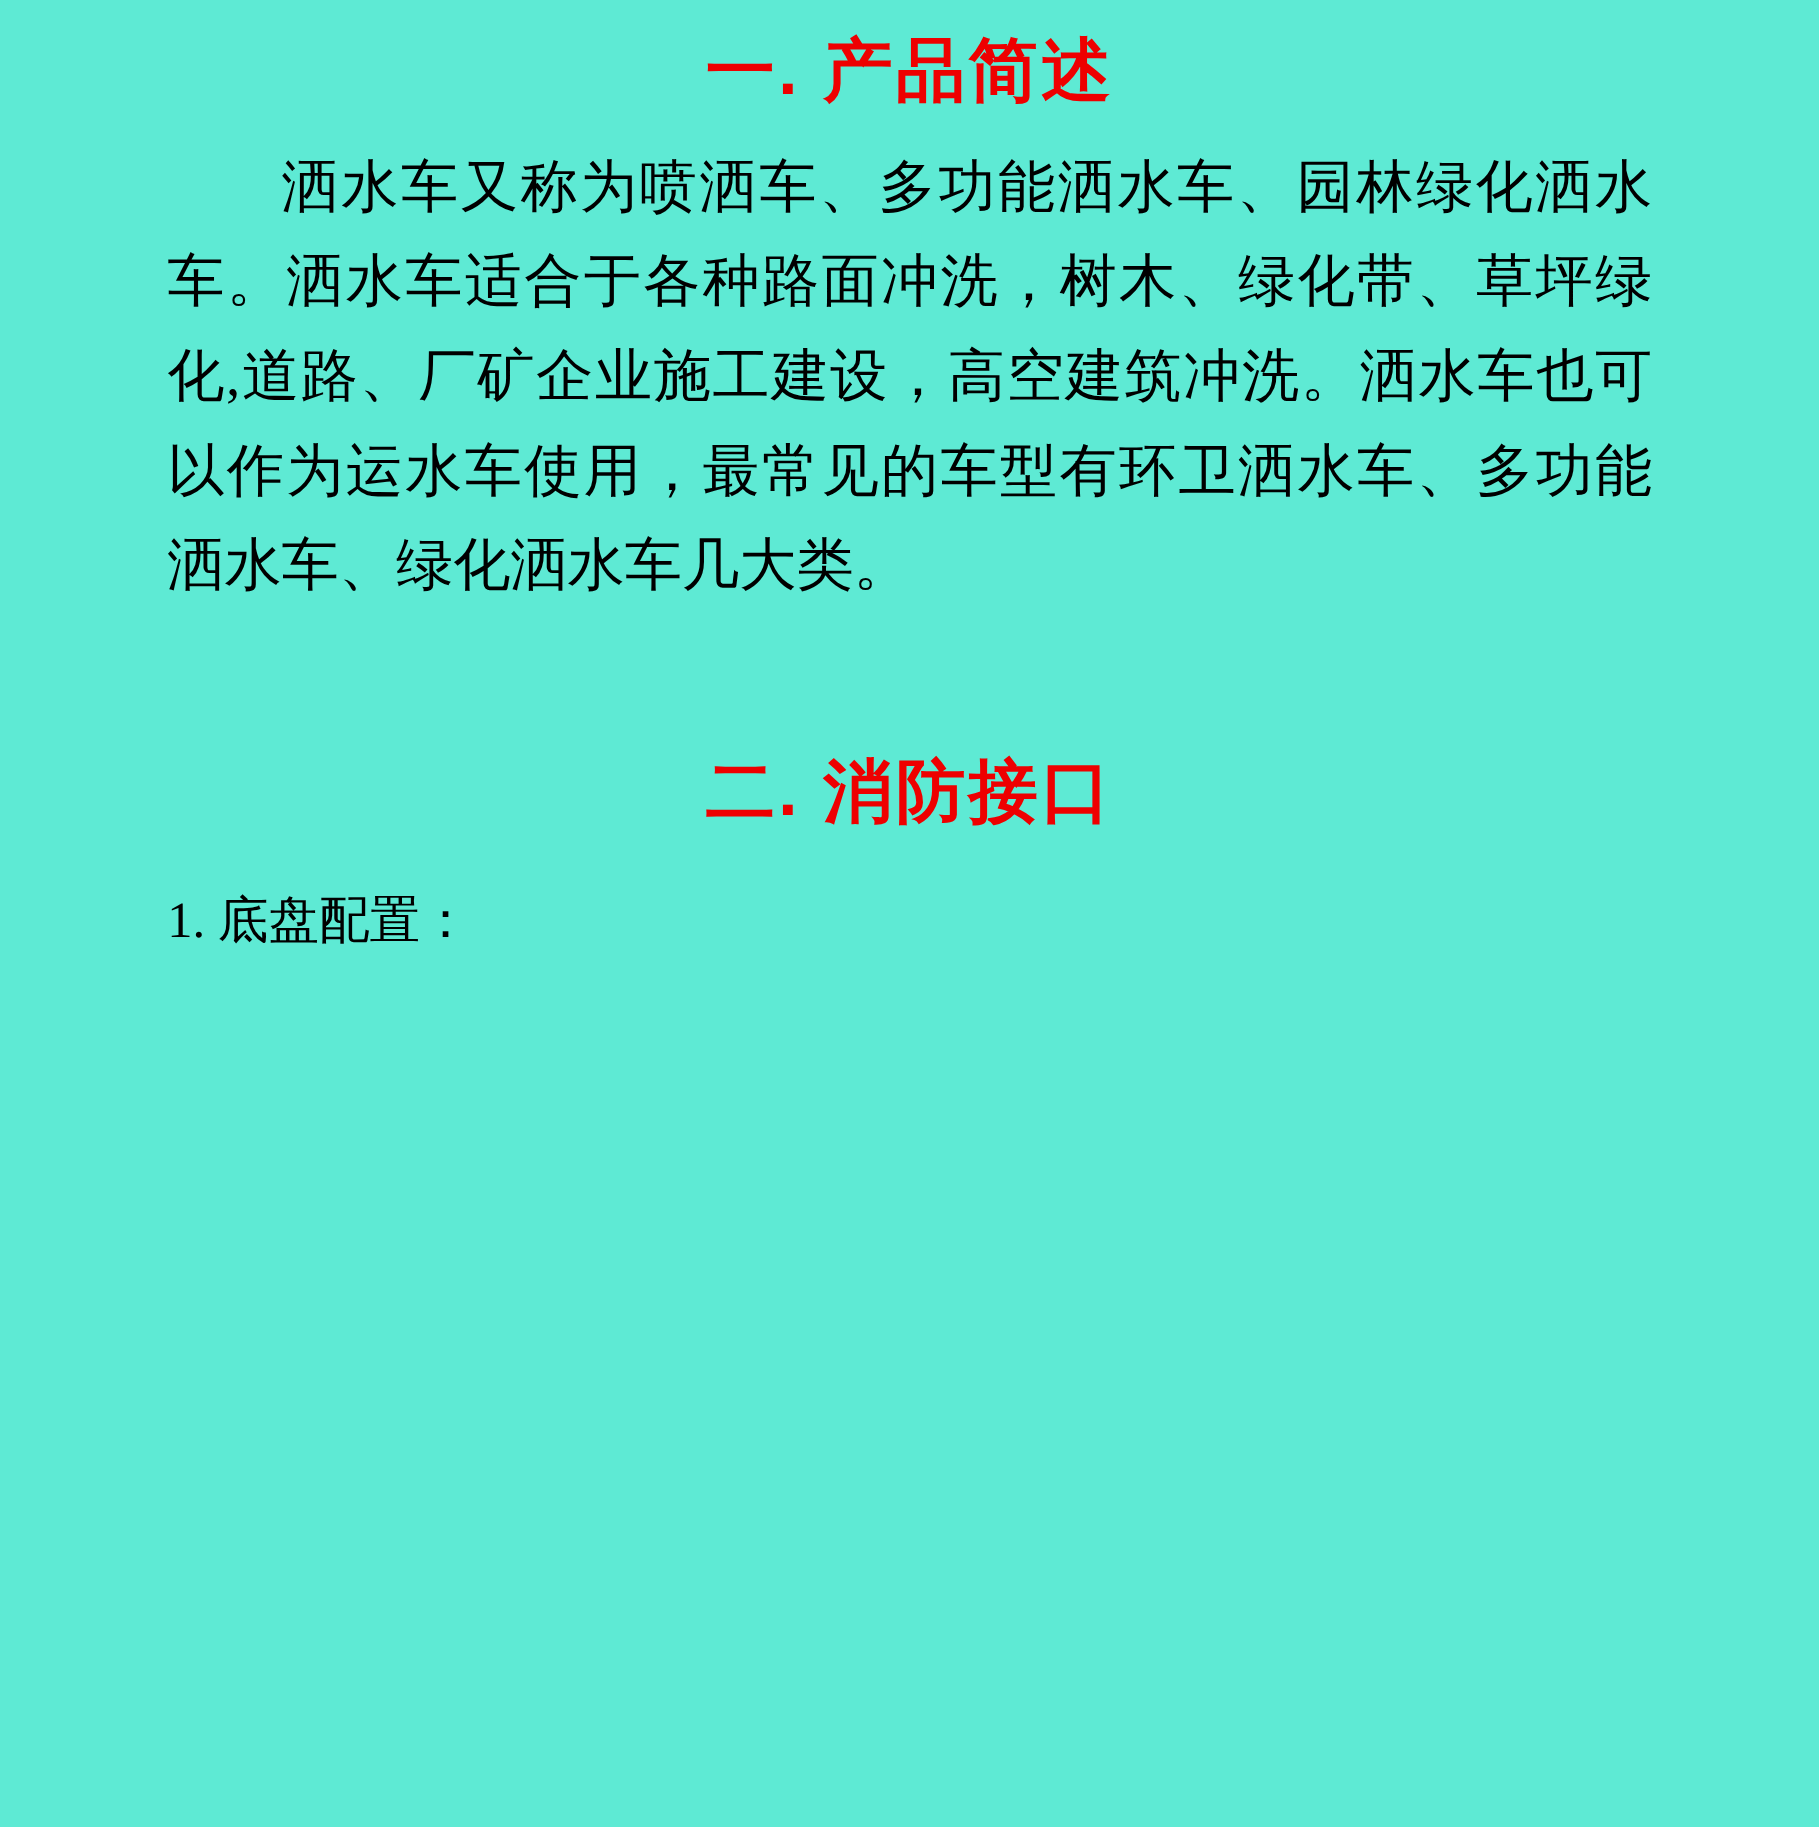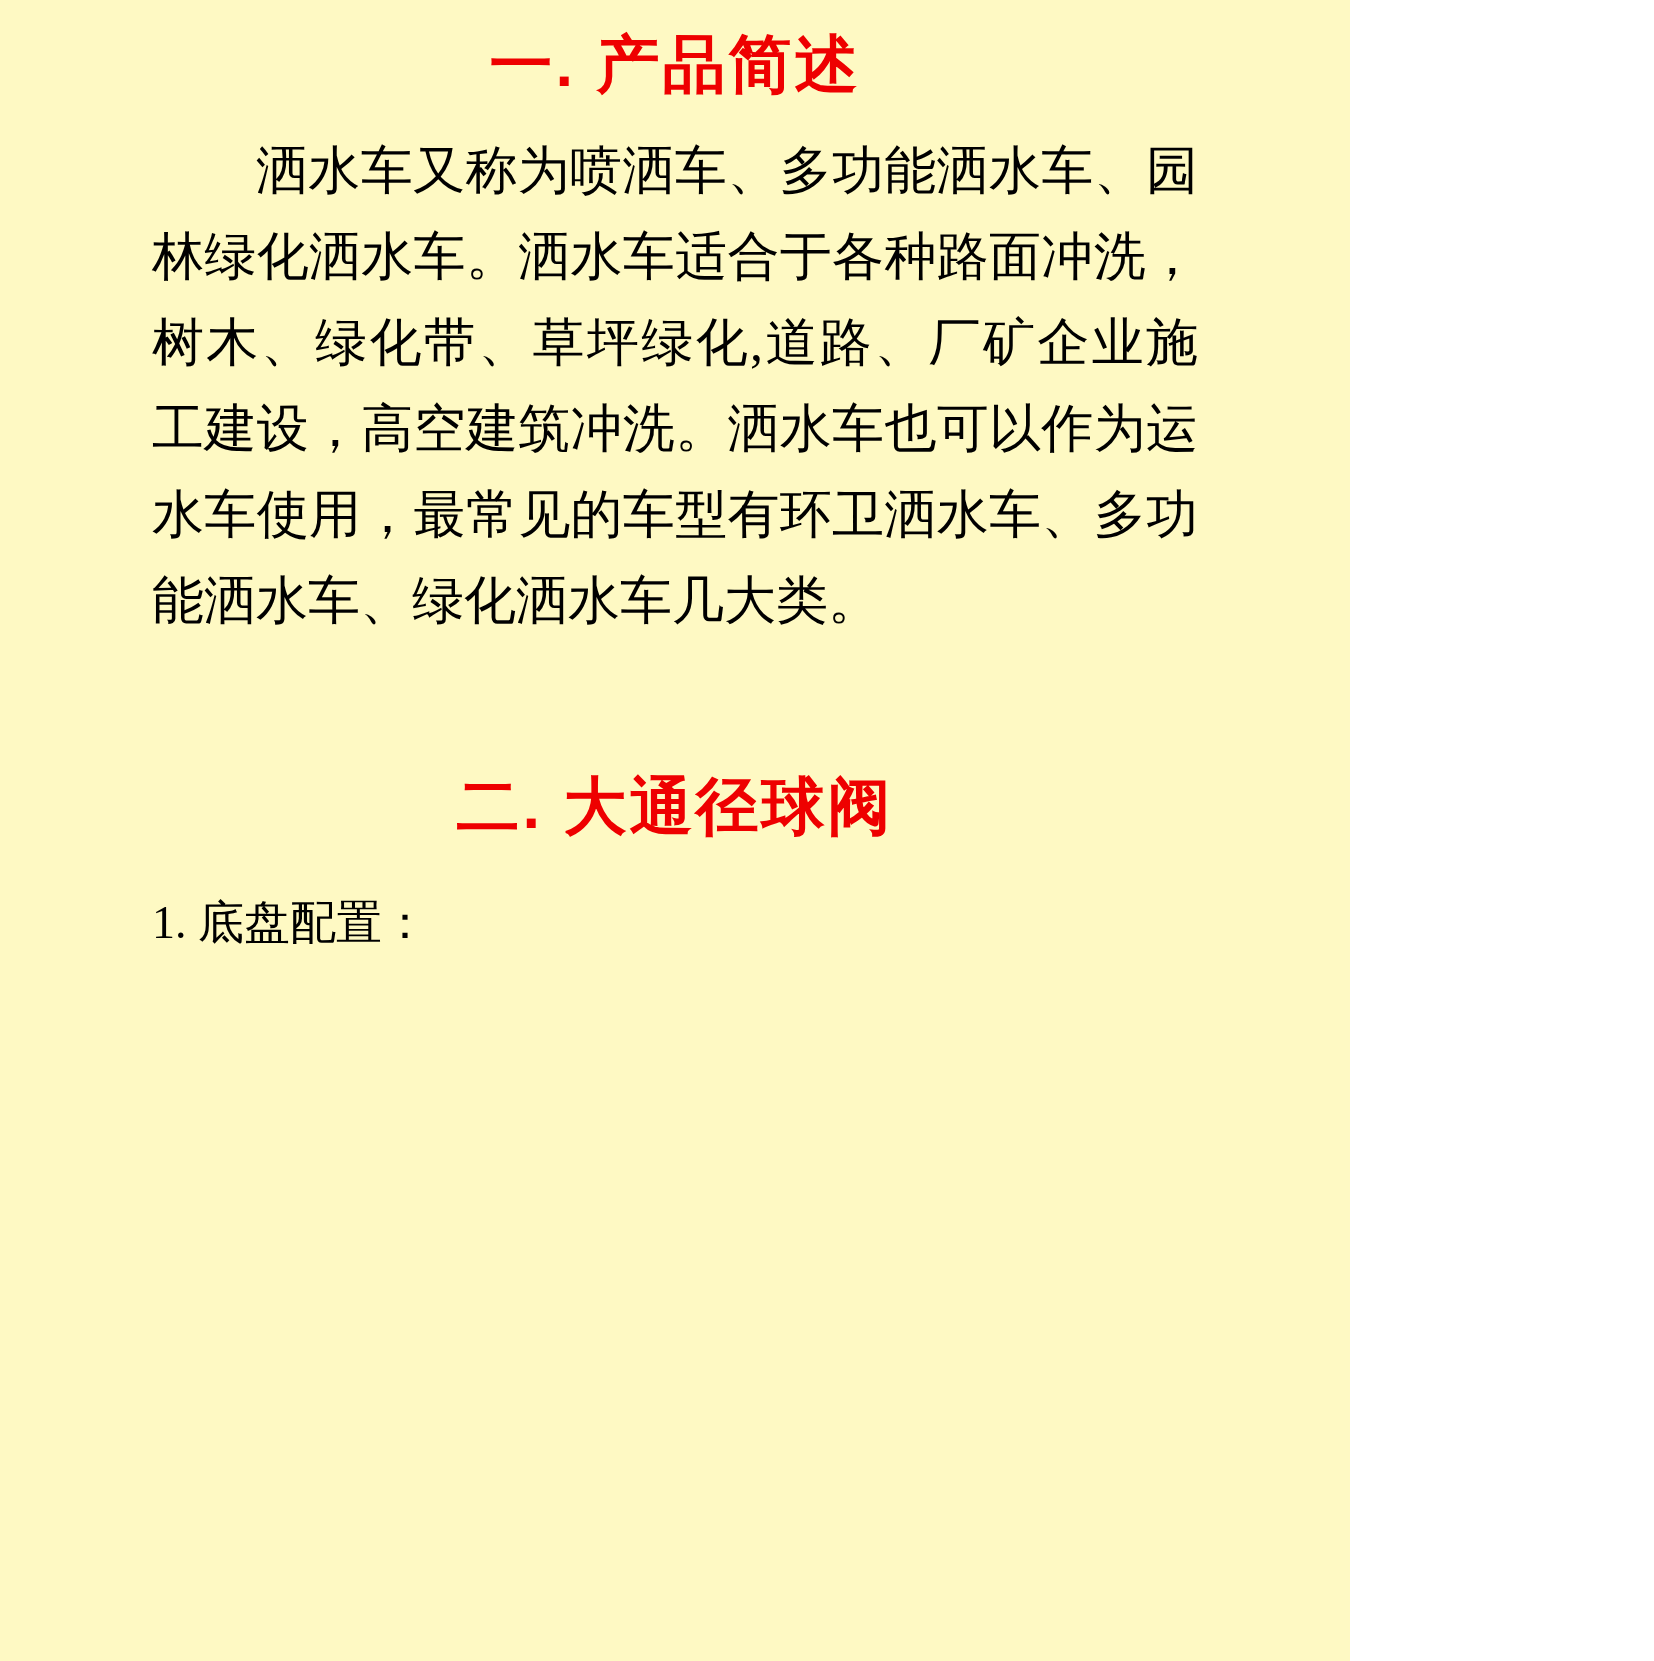--- a/index.html
+++ b/index.html
@@ -2,25 +2,25 @@
 <html style="--accent-red: #ee0000;"><head>
 <meta charset="utf-8">
 <style>
   html, body {
     margin: 0;
     padding: 0;
     background: #ffffff;
   }
   .page {
     position: relative;
-    width: 1350px;
+    width: 1654px;
     height: 1661px;
     box-sizing: border-box;
     padding: 26px 152px 3px 152px;
-    background: #fef9c3;
+    background: #5eead4;
     overflow: hidden;
     font-family: "Liberation Serif", "DejaVu Serif", serif;
     color: #000000;
   }
   .sec-title {
     margin: 0;
     text-align: center;
     color: var(--accent-red, #ee0000);
     font-family: "Liberation Sans", "DejaVu Sans", sans-serif;
     font-weight: bold;
@@ -59,18 +59,18 @@
 <body style="background: rgb(255, 255, 255);">
 
 <div class="page">
 
   <h1 class="sec-title">一. 产品简述</h1>
 
   <div class="body-block">
     <p class="para indent2">洒水车又称为喷洒车、多功能洒水车、园林绿化洒水车。洒水车适合于各种路面冲洗，树木、绿化带、草坪绿化,道路、厂矿企业施工建设，高空建筑冲洗。洒水车也可以作为运水车使用，最常见的车型有环卫洒水车、多功能洒水车、绿化洒水车几大类。</p>
   </div>
 
-  <h1 class="sec-title sec2">二. 大通径球阀</h1>
+  <h1 class="sec-title sec2">二. 消防接口</h1>
 
   <div class="subhead">1. 底盘配置：</div>
 
 
 </div>
 
 </body></html>

